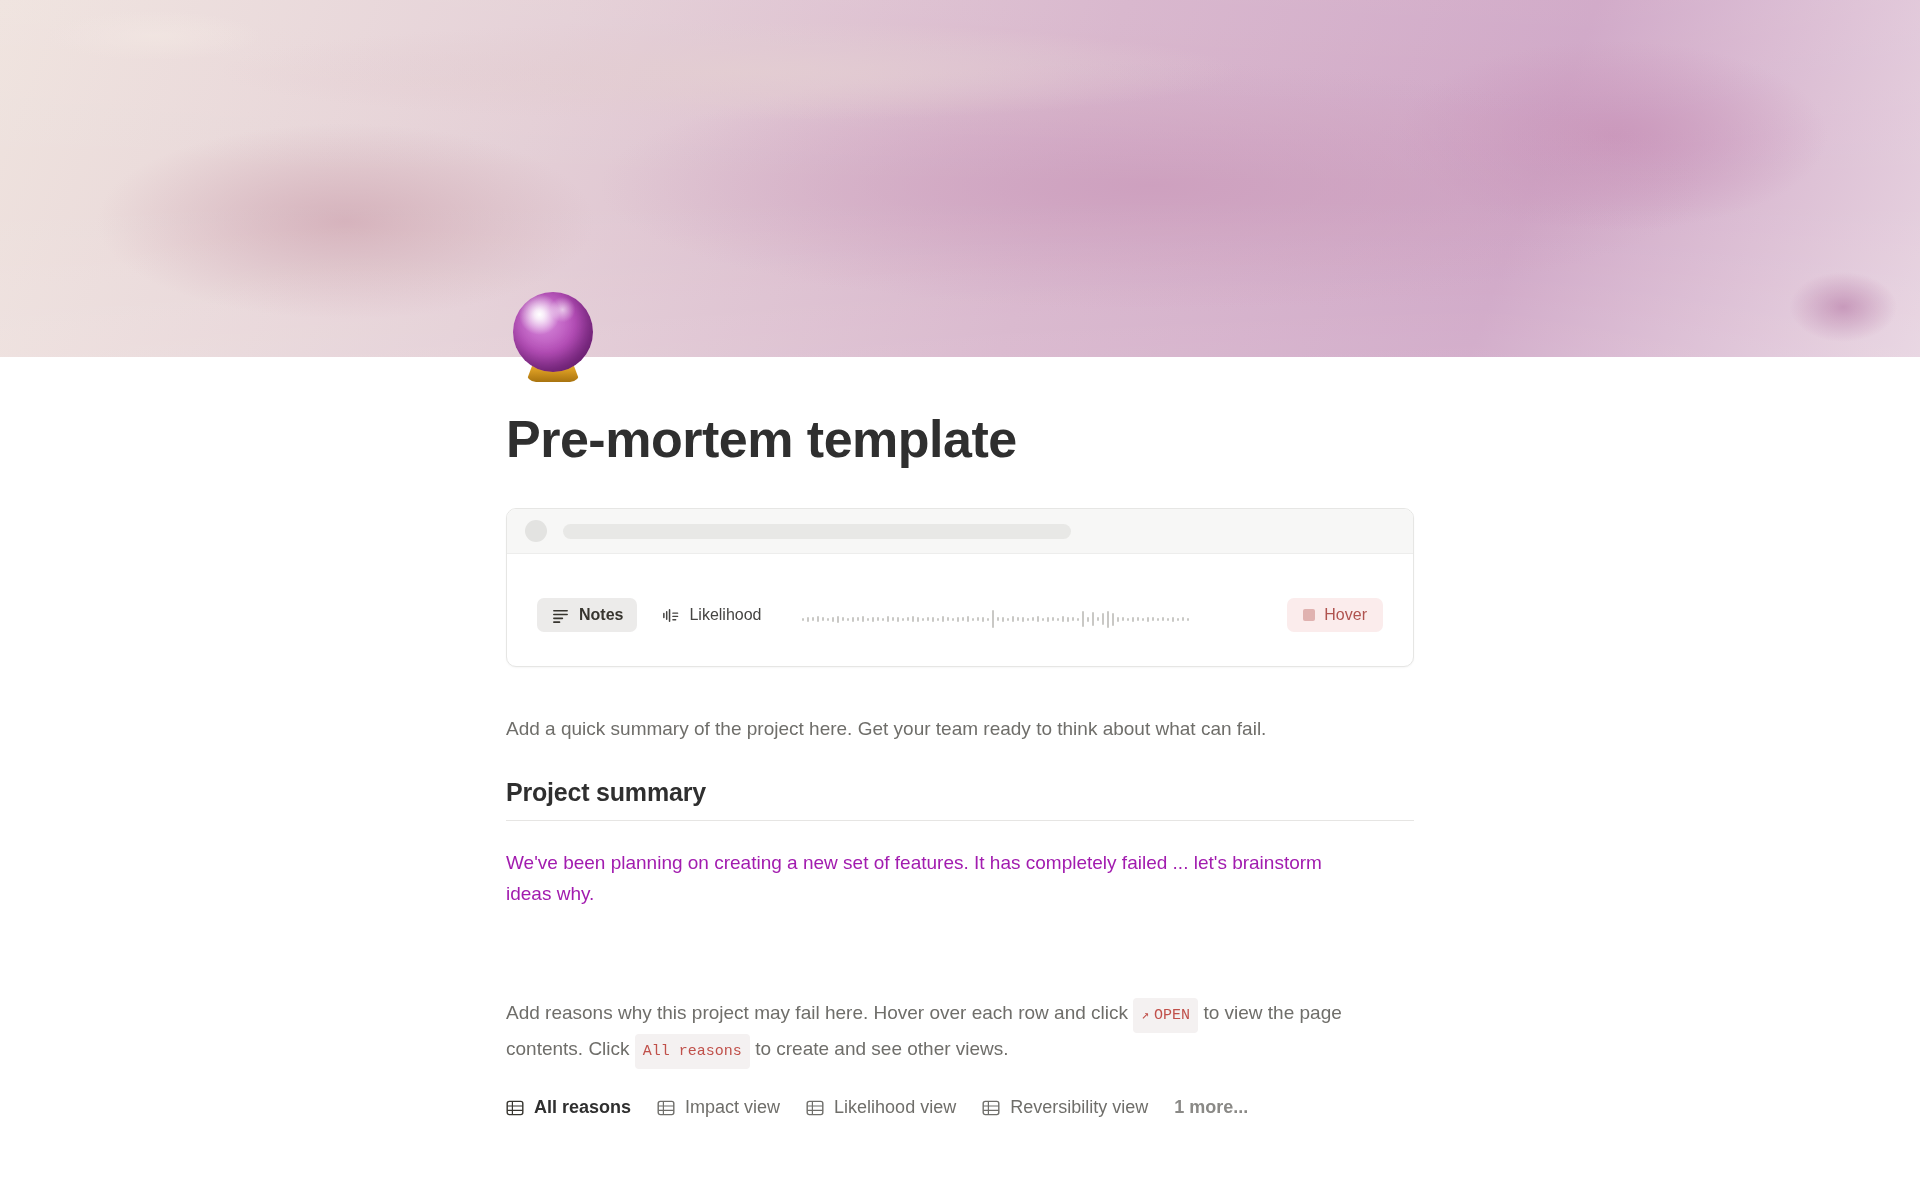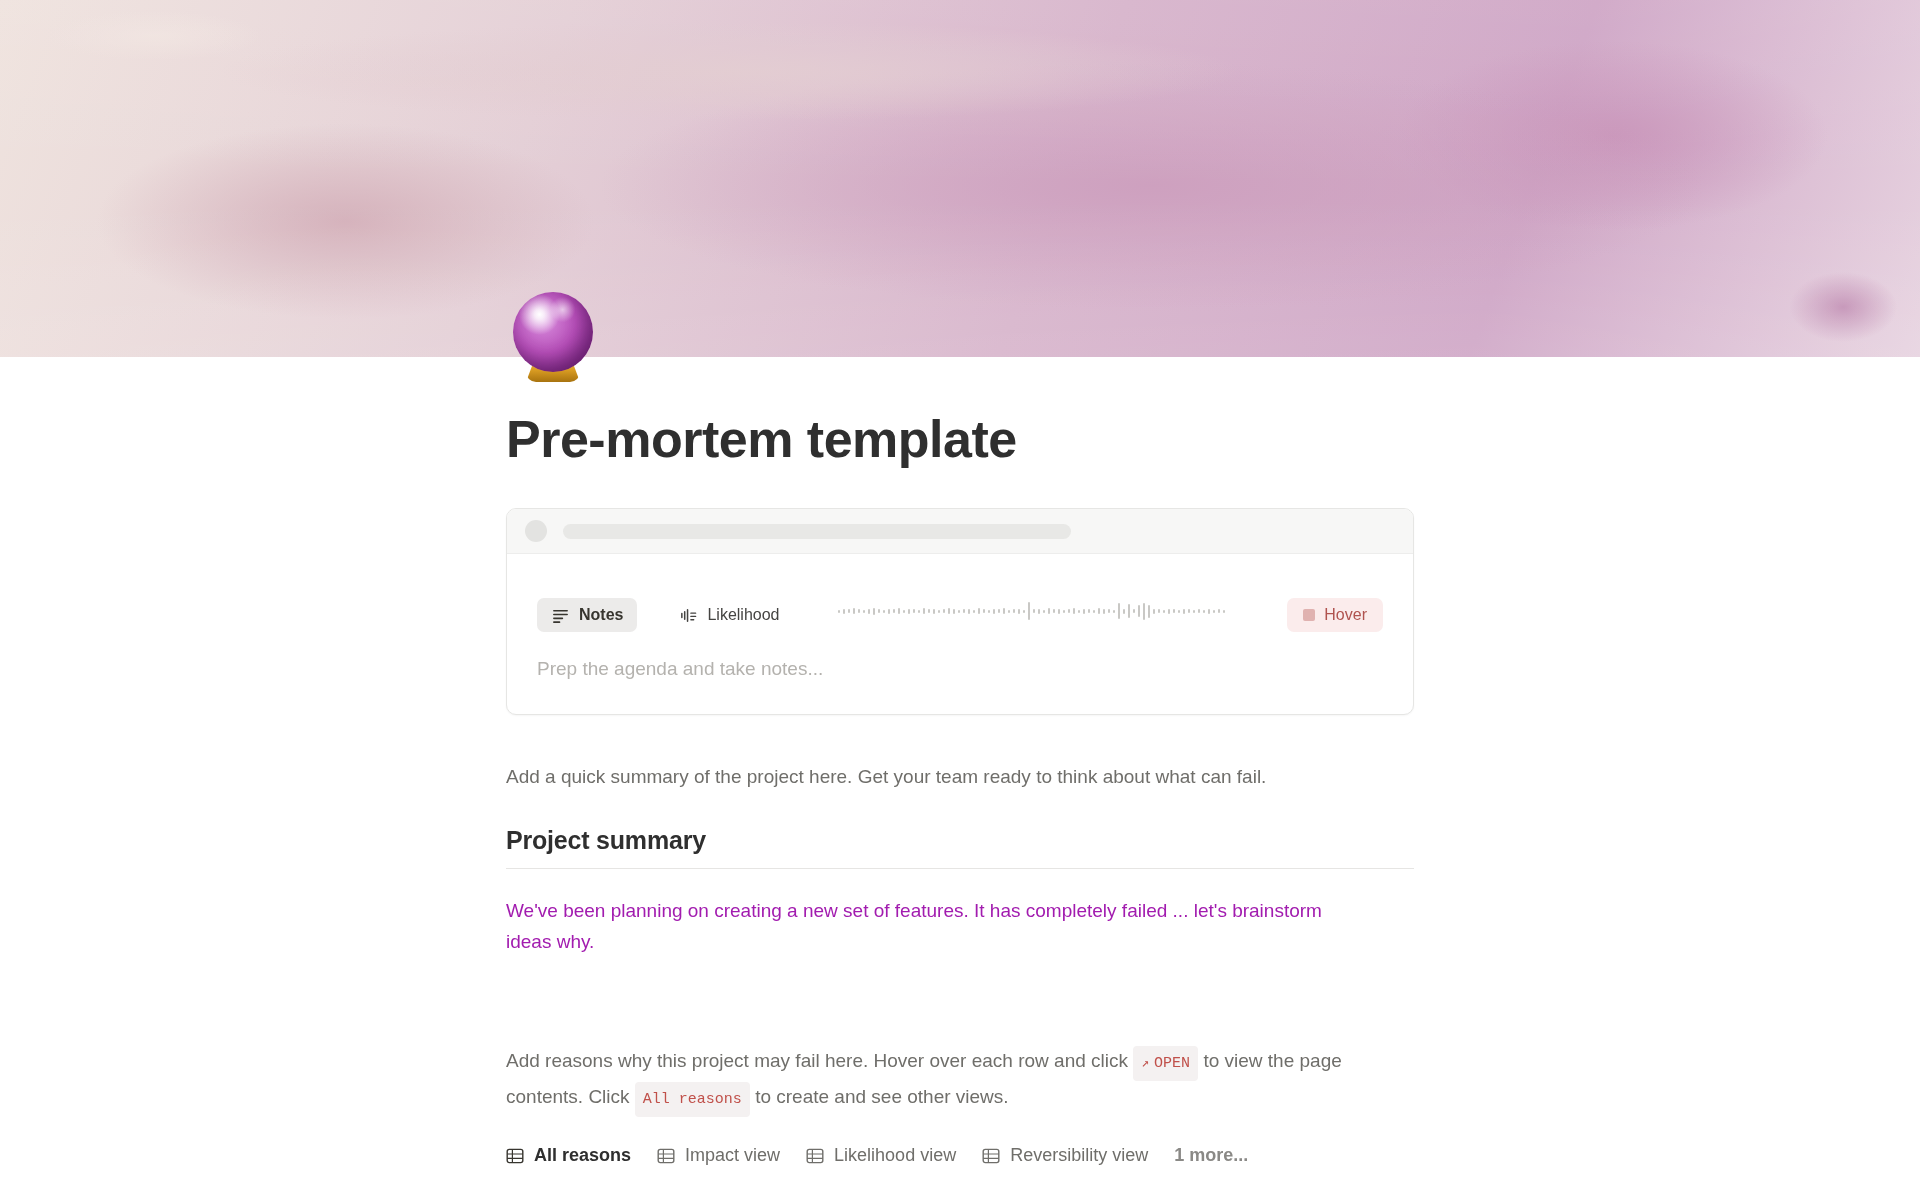--- a/index.html
+++ b/index.html
@@ -129,23 +129,23 @@
   }
   .ai-card-body { padding: 24px 30px 34px 30px; }
   .ai-card-title {
     font-size: 23px;
     font-weight: 700;
     color: #2f2f2f;
     letter-spacing: -0.2px;
   }
   .ai-tabs {
     display: flex;
-    align-items: flex-start;
+    align-items: flex-end;
     margin-top: 20px;
-    gap: 28px;
+    gap: 10px;
   }
   .ai-tab {
     display: flex;
     align-items: center;
     gap: 9px;
     height: 34px;
     padding: 0 14px;
     border-radius: 7px;
     font-size: 16px;
     color: #37352f;
@@ -380,21 +380,20 @@
               <i style="height: 4px;"></i>
               <i style="height: 3px;"></i>
             </div>
 
           <div class="stop-btn">
             <span class="stop-square"></span>
             <span>Hover</span>
           </div>
         </div>
 
-        <div class="ai-placeholder">Prep the agenda and take notes...</div>
       </div>
     </div>
 
     <p class="para">Add a quick summary of the project here. Get your team ready to think about what can fail.</p>
 
     <h2 class="h2">Project summary</h2>
 
     <p class="body-text">We've been planning on creating a new set of features. It has completely failed ... let's brainstorm ideas why.</p>
 
     <p class="para tight">

